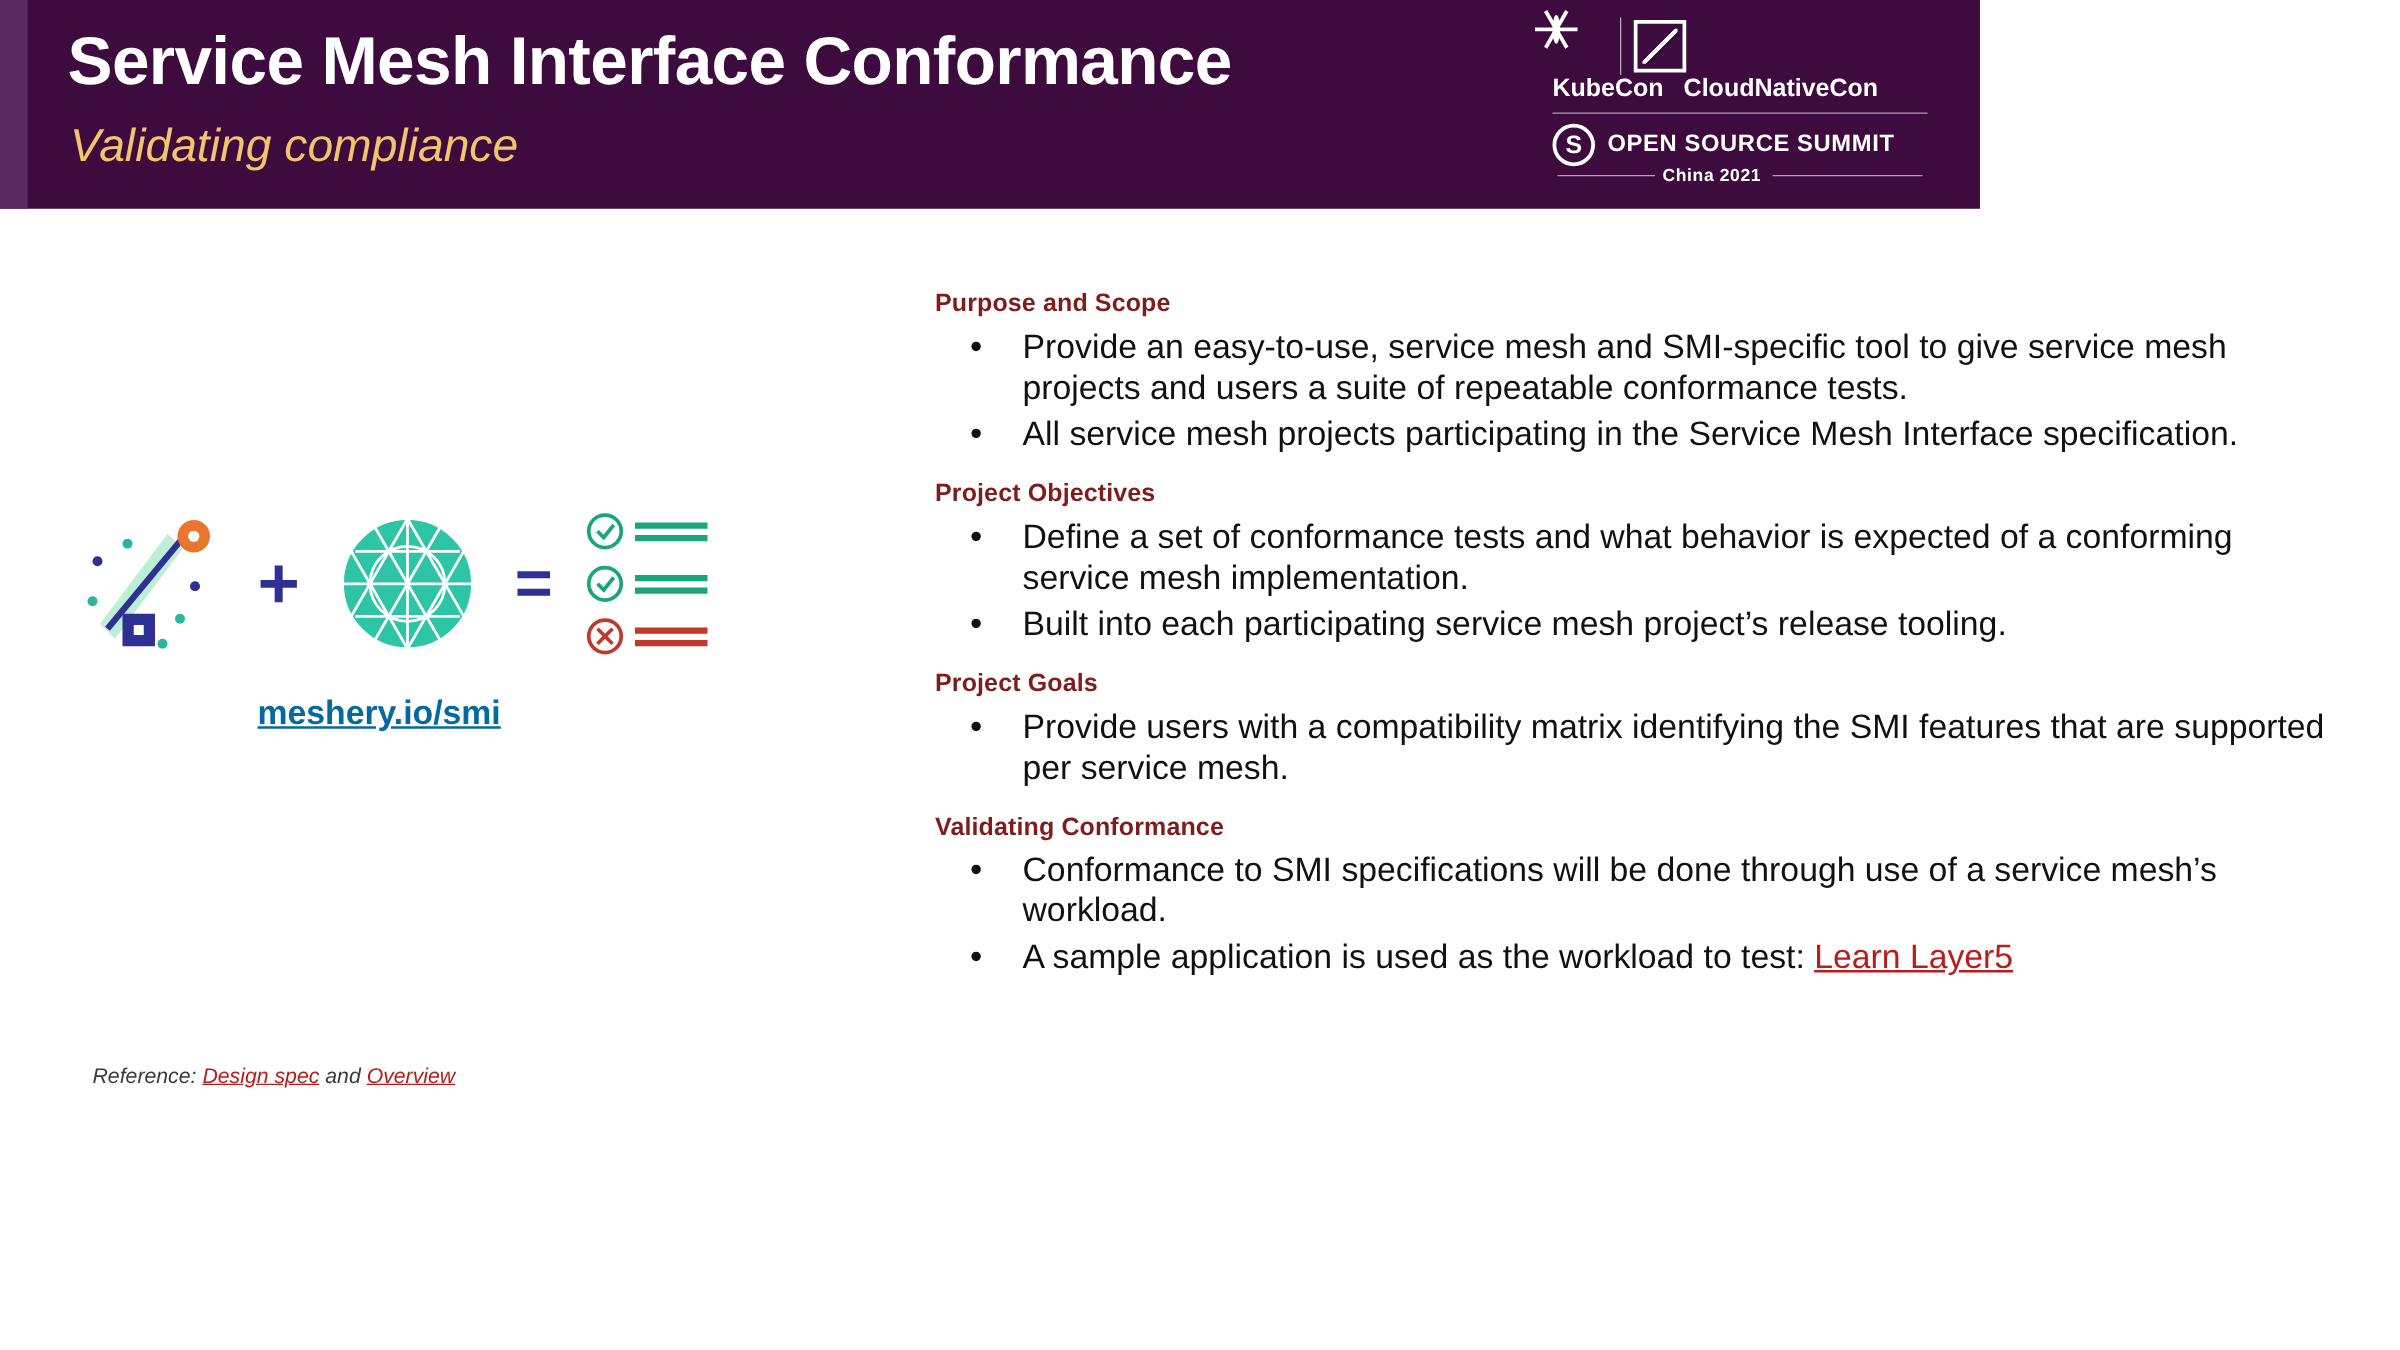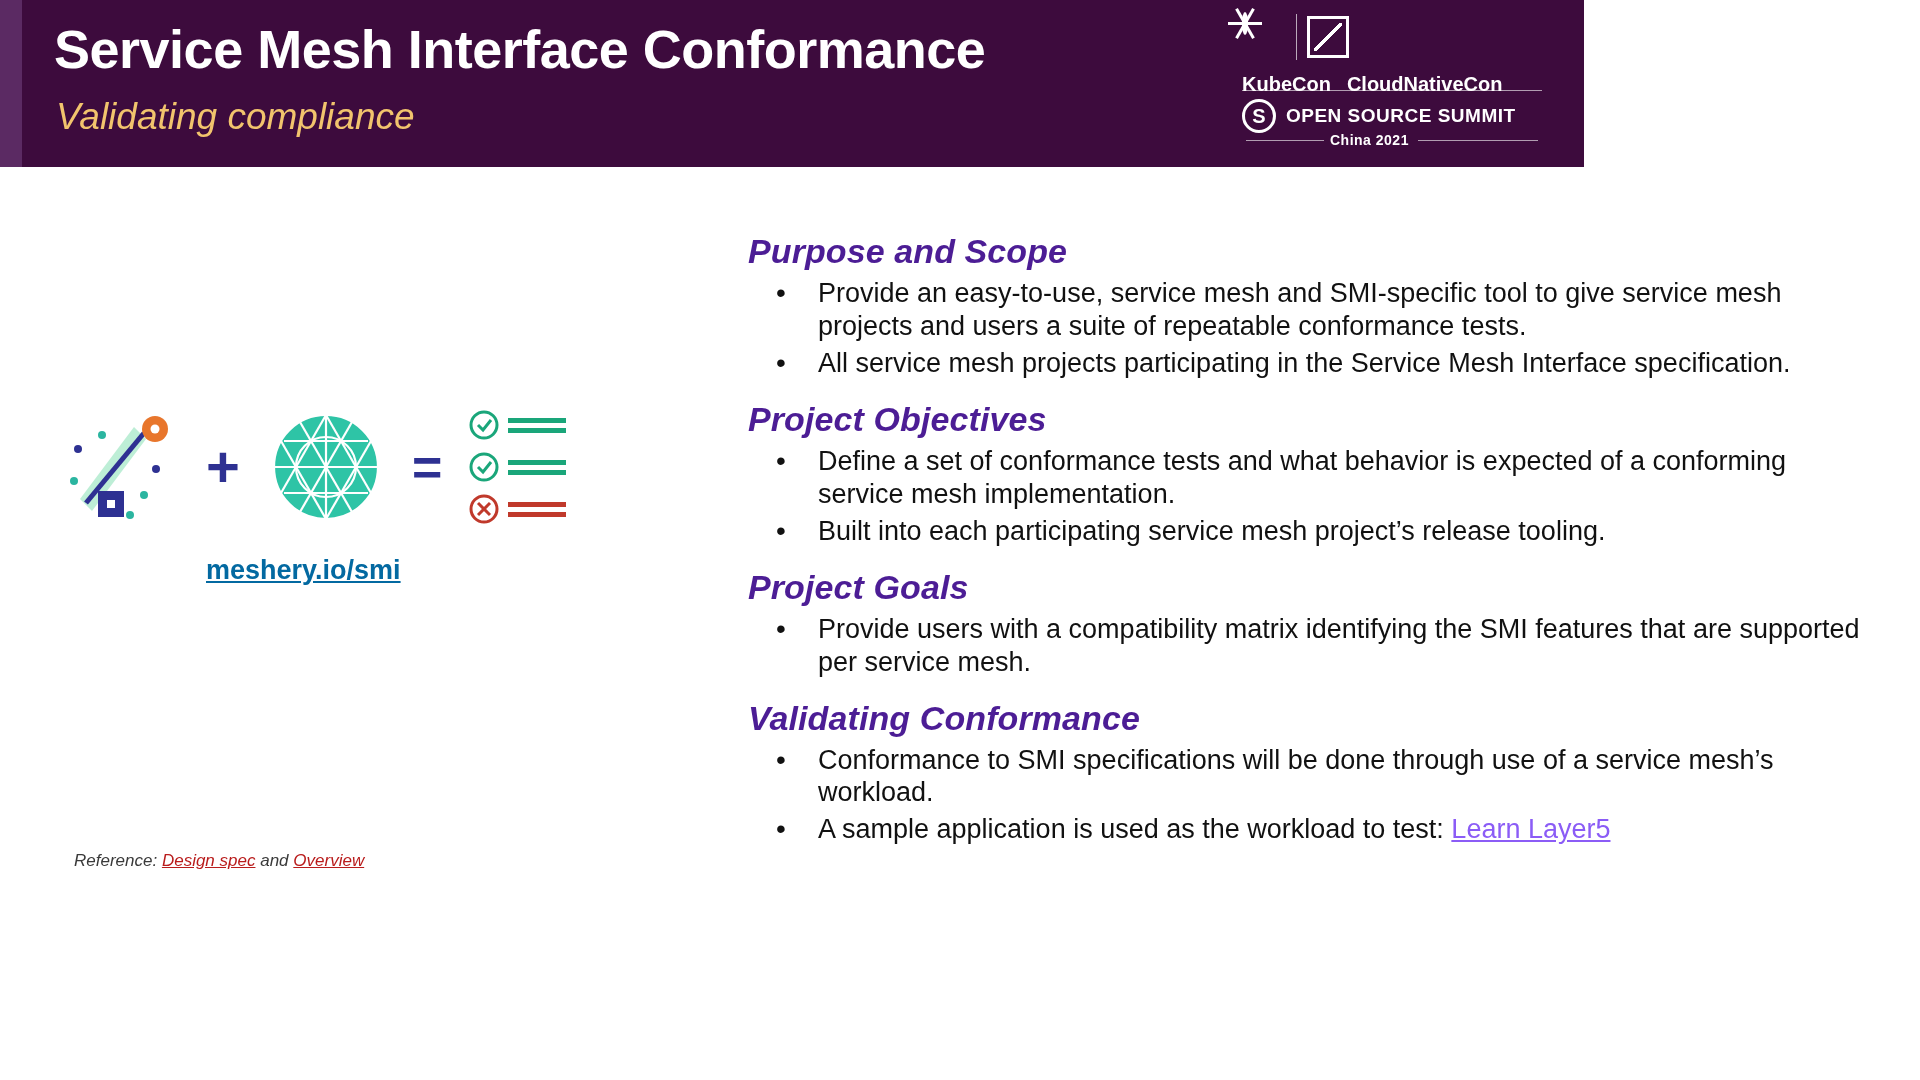--- a/index.html
+++ b/index.html
@@ -126,21 +126,21 @@
     position: absolute;
     left: 4px;
     top: 4px;
     right: 4px;
     bottom: 4px;
     background: linear-gradient(135deg, transparent 46%, #ffffff 46%, #ffffff 54%, transparent 54%);
   }
   .logo-label-row {
     position: absolute;
     left: 0;
-    top: 59px;
+    top: 46px;
     display: flex;
     align-items: center;
     gap: 16px;
     font-size: 20px;
     font-weight: bold;
   }
   .logo-row-bottom {
     position: absolute;
     left: 0;
     top: 76px;
@@ -248,26 +248,25 @@
   }
 
   
   .right-col {
     position: absolute;
     left: 748px;
     top: 232px;
     width: 1130px;
   }
   .section-heading {
-    font-size: 34px;
-    font-weight: bold;
-    color: #4c1d95;
+    font-size: 20px;
+    font-weight: bold;
+    color: #7f1d1d;
     margin: 0 0 6px 0;
     letter-spacing: 0.1px;
-    font-style: italic;
   }
   .section-block { margin-bottom: 20px; }
   ul.bullets {
     margin: 0 0 0 0;
     padding: 0;
     list-style: none;
   }
   ul.bullets li {
     position: relative;
     padding-left: 70px;
@@ -278,21 +277,21 @@
   }
   ul.bullets li::before {
     content: "•";
     position: absolute;
     left: 28px;
     top: -1px;
     font-size: 28px;
     color: #111111;
   }
   .inline-link {
-    color: #8b5cf6;
+    color: #b91c1c;
     text-decoration: underline;
     cursor: pointer;
   }
 
   
   .bottom-rule {
     position: absolute;
     left: 0;
     bottom: 0;
     width: 1920px;

